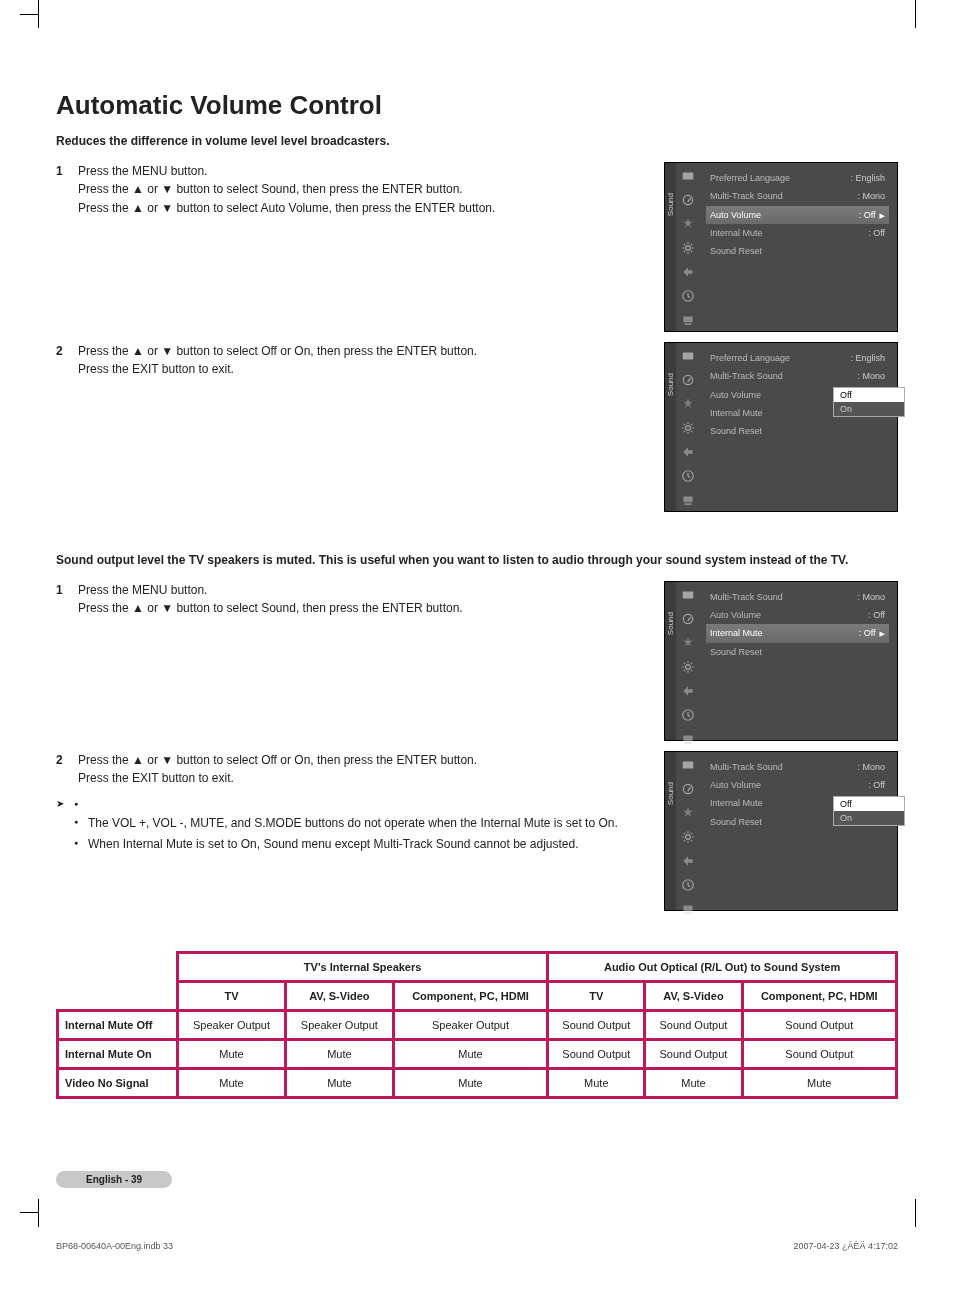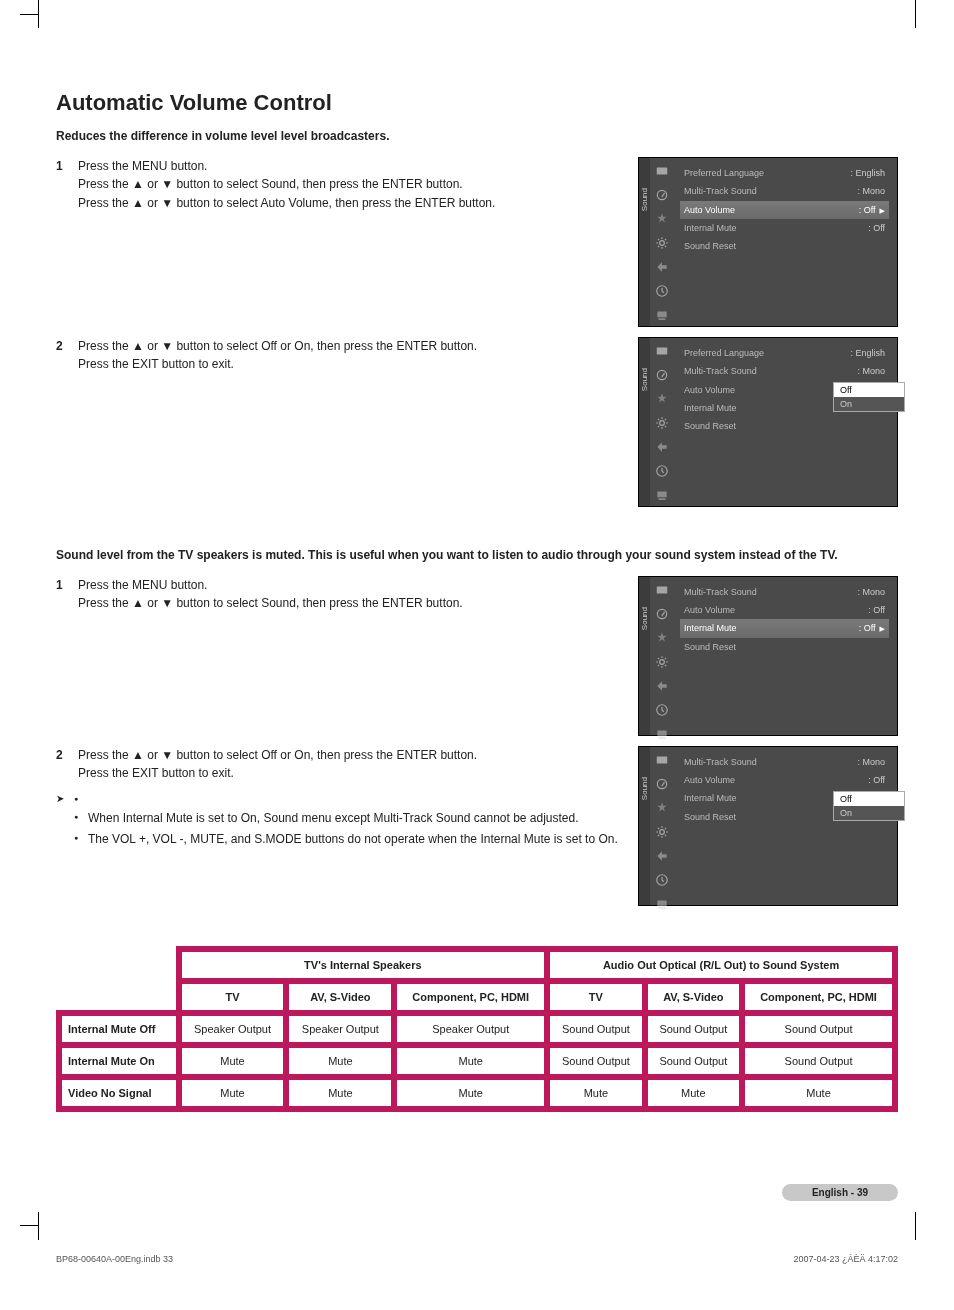--- a/index.html
+++ b/index.html
@@ -5,52 +5,52 @@
   * { box-sizing: border-box; margin: 0; padding: 0; }
   body { font-family: Arial, Helvetica, sans-serif; background: #fff; width: 954px; margin: 0 auto; color: #222; }
   .page { padding: 90px 56px 40px 56px; position: relative; }
   .crop { position: absolute; background: #000; }
   .crop.tl-v { left: 38px; top: 0; width: 1px; height: 28px; }
   .crop.tl-h { left: 20px; top: 14px; width: 18px; height: 1px; }
   .crop.tr-v { right: 38px; top: 0; width: 1px; height: 28px; }
   .crop.bl-v { left: 38px; bottom: 0; width: 1px; height: 28px; }
   .crop.bl-h { left: 20px; bottom: 14px; width: 18px; height: 1px; }
   .crop.br-v { right: 38px; bottom: 0; width: 1px; height: 28px; }
-  h1 { font-size: 22px; font-weight: bold; margin-bottom: 12px; }
+  h1 { font-size: 26px; font-weight: bold; margin-bottom: 12px; }
   .intro { font-size: 12px; font-weight: bold; margin-bottom: 12px; line-height: 1.4; }
   .section { margin-bottom: 40px; }
   .row { display: flex; align-items: flex-start; margin-bottom: 10px; }
   .leftcol { flex: 1 1 auto; padding-right: 18px; }
   .step { display: flex; font-size: 12px; line-height: 1.55; margin-bottom: 4px; }
   .step-num { width: 22px; font-weight: bold; flex: none; }
   .step-body { flex: 1; }
   .step-body p { margin: 0; }
   b { font-weight: normal; }
-  .osd { width: 260px; flex: none; background: #4a4a4a; border: 1px solid #000; position: relative; display: flex; font-size: 9px; color: #bbb; }
+  .osd { width: 234px; flex: none; background: #4a4a4a; border: 1px solid #000; position: relative; display: flex; font-size: 9px; color: #bbb; }
   .osd-tab { width: 11px; background: #3c3c3c; display: flex; align-items: flex-start; justify-content: center; padding-top: 30px; }
   .osd-tab span { writing-mode: vertical-rl; transform: rotate(180deg); font-size: 8px; color: #ccc; }
   .osd-icons { width: 24px; display: flex; flex-direction: column; align-items: center; padding-top: 6px; gap: 10px; }
   .osd-icon { width: 14px; height: 14px; opacity: 0.7; }
   .osd-list { flex: 1; padding: 6px 8px 6px 6px; }
   .osd-item { display: flex; justify-content: space-between; align-items: center; padding: 2px 4px; line-height: 1.6; }
   .osd-item.hl { background: linear-gradient(#7a7a7a,#6a6a6a); color: #fff; }
   .osd-item .val { color: #ccc; }
   .osd-item.hl .val { color: #fff; }
   .osd-item .caret { margin-left: 4px; font-size: 7px; }
   .osd-popup { position: absolute; right: -8px; top: 44px; background: #555; border: 1px solid #aaa; width: 72px; font-size: 9px; }
   .osd-popup .popt { padding: 2px 6px; color: #ccc; }
   .osd-popup .popt.sel { background: #fff; color: #000; }
   .notes { font-size: 12px; line-height: 1.5; margin-top: 8px; }
   .notes ul { list-style: none; padding-left: 0; }
   .notes li { display: flex; margin-bottom: 3px; }
   table.spec { border-collapse: collapse; width: 100%; font-size: 11px; margin-top: 28px; }
-  table.spec th, table.spec td { border: 6px solid #be185d; padding: 7px 6px; text-align: center; }
+  table.spec th, table.spec td { border: 3px solid #be185d; padding: 7px 6px; text-align: center; }
   table.spec th { font-weight: bold; }
   table.spec .rowhead { font-weight: bold; text-align: left; }
-  .pagefoot { text-align: right; margin-top: 70px; }
+  .pagefoot { text-align: left; margin-top: 70px; }
   .pagefoot span { background: #c8c8c8; border-radius: 10px; padding: 3px 30px; font-size: 10px; font-weight: bold; }
   .printfoot { display: flex; justify-content: space-between; font-size: 9px; color: #555; padding: 14px 56px; }
   svg { display: block; }
 </style>
 </head>
 <body>
 
 <div class="page">
   <div class="crop tl-v"></div>
     <div class="crop tl-h"></div>
@@ -223,21 +223,21 @@
           </div>
           <div class="osd-popup" style="top: 44px;">
             <div class="popt sel">Off</div>
             <div class="popt">On</div>
           </div>
         </div>
     </div>
   </div>
 
   <div class="section">
-    <p class="intro">Sound level from the TV speakers is muted. This is useful when you want to listen to audio through your sound system instead of the TV.</p>
+    <p class="intro">Sound output level the TV speakers is muted. This is useful when you want to listen to audio through your sound system instead of the TV.</p>
 
     <div class="row">
       <div class="leftcol">
         <div class="step">
           <div class="step-num">1</div>
           <div class="step-body">
               <p>Press the <b>MENU</b> button.</p>
               <p>Press the ▲ or ▼ button to select <b>Sound</b>, then press the <b>ENTER</b> button.</p>
             </div>
         </div>
@@ -319,26 +319,26 @@
         </div>
         <div class="notes">
           <ul>
               <li>
                 <span style="width: 18px; flex: 0 0 auto; font-size: 10px;">➤</span>
                 <span style="font-size: 7px; width: 14px; flex: 0 0 auto; position: relative; top: 3px;">●</span>
               </li>
               <li>
                 <span style="width: 18px; flex: 0 0 auto;"></span>
                 <span style="font-size: 7px; width: 14px; flex: 0 0 auto; position: relative; top: 3px;">●</span>
-                <span>When <b>Internal Mute</b> is set to <b>On</b>, Sound menu except <b>Multi-Track Sound</b> cannot be adjusted.</span>
+                <span>The <b>VOL +</b>, <b>VOL -</b>, <b>MUTE</b>, and <b>S.MODE</b> buttons do not operate when the <b>Internal Mute</b> is set to <b>On</b>.</span>
               </li>
               <li>
                 <span style="width: 18px; flex: 0 0 auto;"></span>
                 <span style="font-size: 7px; width: 14px; flex: 0 0 auto; position: relative; top: 3px;">●</span>
-                <span>The <b>VOL +</b>, <b>VOL -</b>, <b>MUTE</b>, and <b>S.MODE</b> buttons do not operate when the <b>Internal Mute</b> is set to <b>On</b>.</span>
+                <span>When <b>Internal Mute</b> is set to <b>On</b>, Sound menu except <b>Multi-Track Sound</b> cannot be adjusted.</span>
               </li>
             </ul>
         </div>
       </div>
       <div class="osd" style="height: 160px;">
           <div class="osd-tab">
             <span>Sound</span>
           </div>
           <div class="osd-icons">
             <div class="osd-icon">

